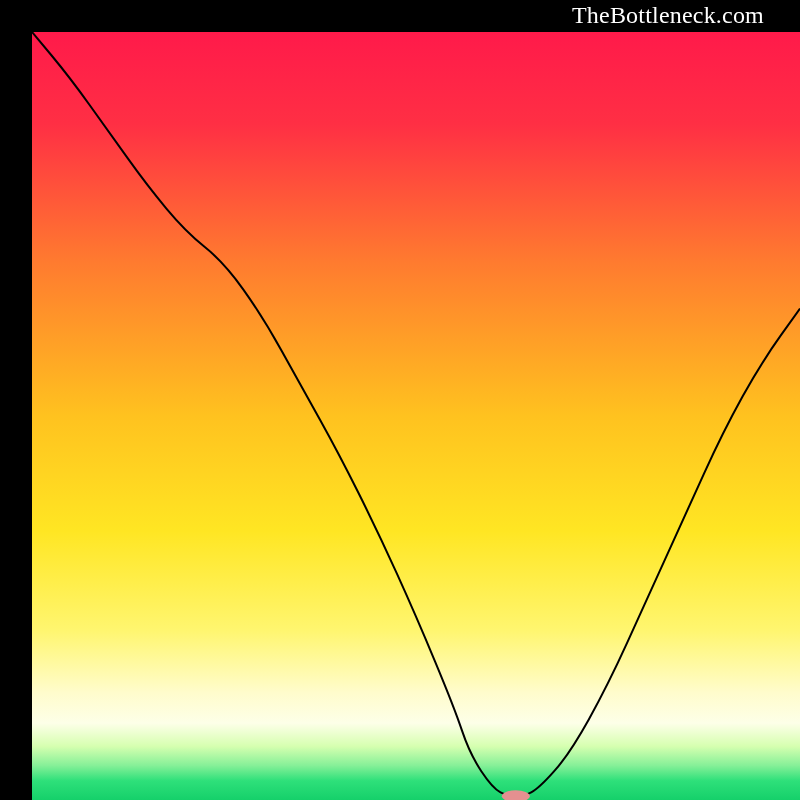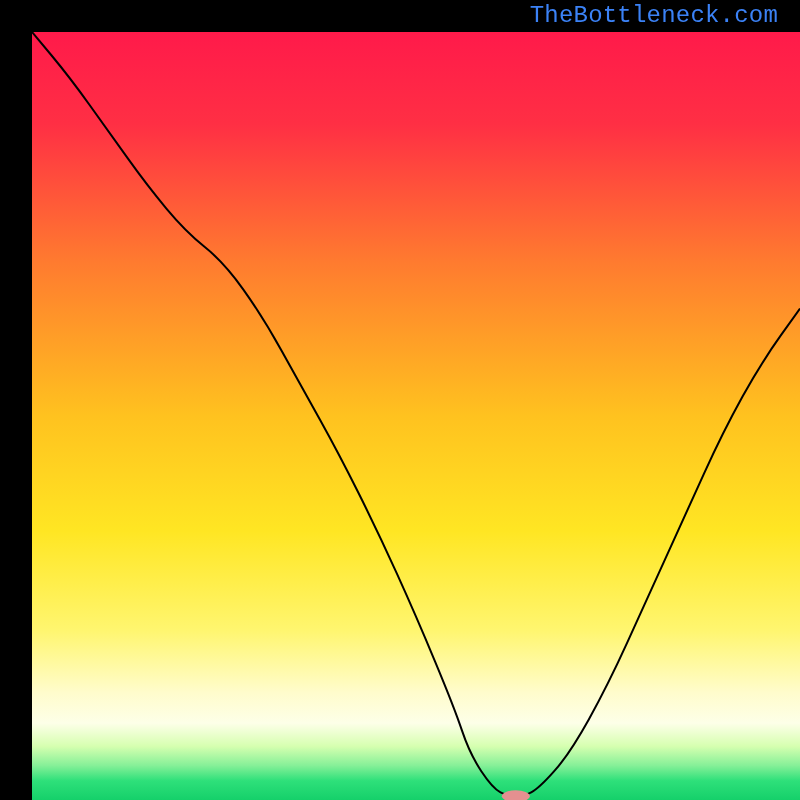--- a/index.html
+++ b/index.html
@@ -22,23 +22,23 @@
   .plot {
     position: absolute;
     left: 16px;
     top: 16px;
     width: 768px;
     height: 768px;
   }
   .watermark {
     position: absolute;
     top: 2px;
-    right: 22px;
-    color: #3b82f6;
-    font-family: Liberation Mono, monospace;
+    right: 36px;
+    color: #ffffff;
+    font-family: Liberation Serif, serif;
     font-size: 24px;
     letter-spacing: 0.2px;
     user-select: none;
   }
 </style>
 </head>
 <body>
 
 <div class="frame">
   <svg class="plot" viewBox="0 0 768 768" preserveAspectRatio="none">

